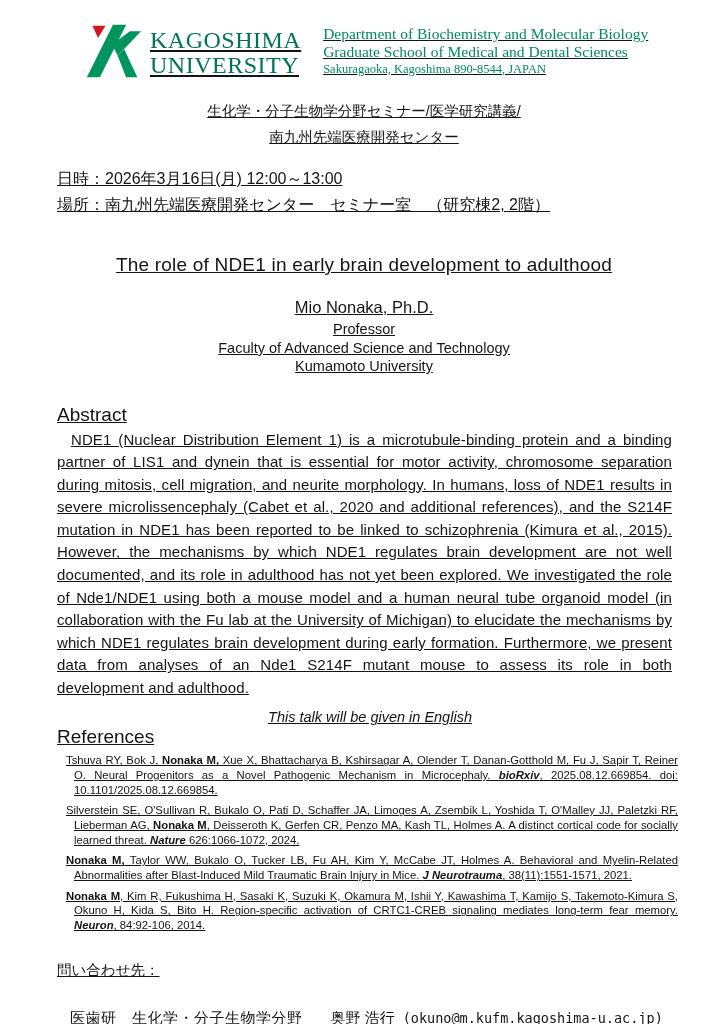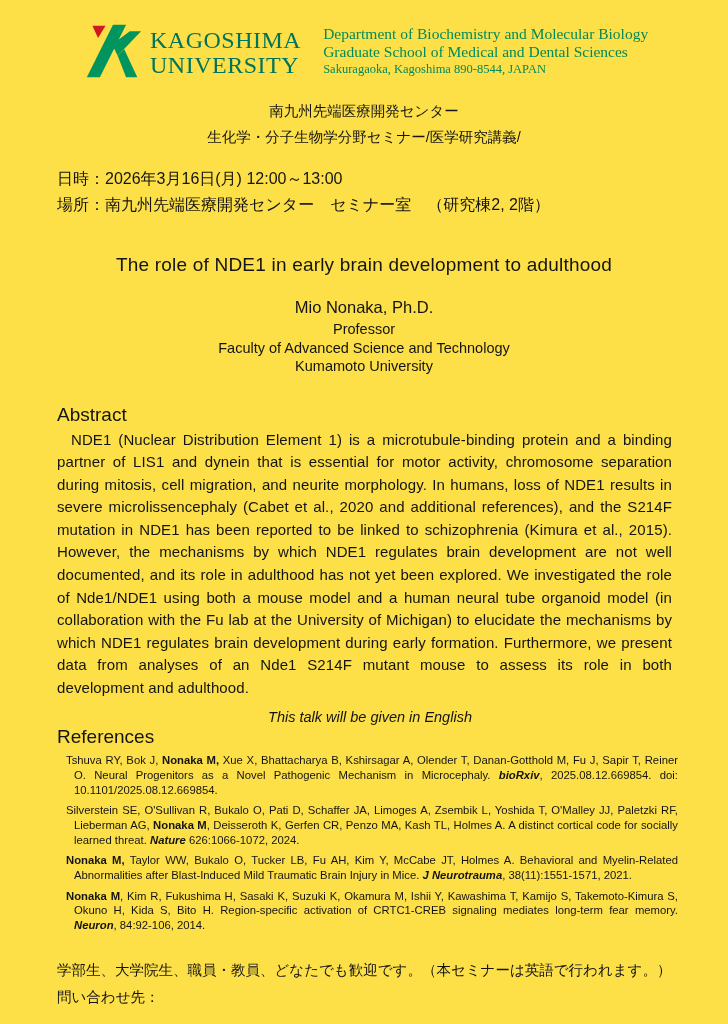--- a/index.html
+++ b/index.html
@@ -2,22 +2,23 @@
 <html><head>
 <meta charset="utf-8">
 <style>
   * { box-sizing: border-box; margin: 0; padding: 0; }
   html, body { background: #e8e8e8; }
   body { font-family: "Liberation Sans", "DejaVu Sans", sans-serif; color: #141414; }
   .page {
     position: relative;
     width: 728px; height: 1024px;
     margin: 0 auto;
-    background: #fde047;
+    background: #ffffff;
     overflow: hidden;
+    text-decoration: underline;
   }
 
   
   .header { display: flex; align-items: flex-start; margin: 24px 40px 0 84px; }
   .logo { display: flex; align-items: center; }
   .logo-mark { width: 58px; height: 54px; flex: 0 0 auto; }
   .logo-wordmark {
     font-family: "Liberation Serif", "DejaVu Serif", serif;
     color: #00735a; font-size: 24px; line-height: 1.02;
     letter-spacing: 0.5px; margin-left: 8px; margin-top: 3px;
@@ -83,22 +84,22 @@
       </div>
     </div>
     <div class="dept-block">
       <div class="dept-line">Department of Biochemistry and Molecular Biology</div>
       <div class="dept-line">Graduate School of Medical and Dental Sciences</div>
       <div class="dept-line small">Sakuragaoka, Kagoshima 890-8544, JAPAN</div>
     </div>
   </div>
 
   <div class="series">
+    <div>生化学・分子生物学分野セミナー/医学研究講義/</div>
     <div>南九州先端医療開発センター</div>
-    <div>生化学・分子生物学分野セミナー/医学研究講義/</div>
   </div>
 
   <div class="meta">
     <div>日時：2026年3月16日(月) 12:00～13:00</div>
     <div>場所：南九州先端医療開発センター　セミナー室　（研究棟2, 2階）</div>
   </div>
 
   <div class="talk-title">The role of NDE1 in early brain development to adulthood</div>
   <div class="speaker-name">Mio Nonaka, Ph.D.</div>
   <div class="speaker-sub">
@@ -112,20 +113,19 @@
 
   <div class="language-note">This talk will be given in English</div>
 
   <div class="references-heading">References</div>
   <p class="ref-item"><span>Tshuva RY, Bok J, </span><span style="font-weight: bold;">Nonaka M,</span><span> Xue X, Bhattacharya B, Kshirsagar A, Olender T, Danan-Gotthold M, Fu J, Sapir T, Reiner O. Neural Progenitors as a Novel Pathogenic Mechanism in Microcephaly. </span><span style="font-weight: bold; font-style: italic;">bioRxiv</span><span>, 2025.08.12.669854. doi: 10.1101/2025.08.12.669854.</span></p>
   <p class="ref-item"><span>Silverstein SE, O'Sullivan R, Bukalo O, Pati D, Schaffer JA, Limoges A, Zsembik L, Yoshida T, O'Malley JJ, Paletzki RF, Lieberman AG, </span><span style="font-weight: bold;">Nonaka M</span><span>, Deisseroth K, Gerfen CR, Penzo MA, Kash TL, Holmes A. A distinct cortical code for socially learned threat. </span><span style="font-weight: bold; font-style: italic;">Nature</span><span> 626:1066-1072, 2024.</span></p>
   <p class="ref-item"><span style="font-weight: bold;">Nonaka M,</span><span> Taylor WW, Bukalo O, Tucker LB, Fu AH, Kim Y, McCabe JT, Holmes A. Behavioral and Myelin-Related Abnormalities after Blast-Induced Mild Traumatic Brain Injury in Mice. </span><span style="font-weight: bold; font-style: italic;">J Neurotrauma</span><span>, 38(11):1551-1571, 2021.</span></p>
   <p class="ref-item"><span style="font-weight: bold;">Nonaka M</span><span>, Kim R, Fukushima H, Sasaki K, Suzuki K, Okamura M, Ishii Y, Kawashima T, Kamijo S, Takemoto-Kimura S, Okuno H, Kida S, Bito H. Region-specific activation of CRTC1-CREB signaling mediates long-term fear memory. </span><span style="font-weight: bold; font-style: italic;">Neuron</span><span>, 84:92-106, 2014.</span></p>
 
   <div class="welcome">
-    <div>学部生、大学院生、職員・教員、どなたでも歓迎です。（本セミナーは英語で行われます。）</div>
     <div>問い合わせ先：</div>
   </div>
   <div class="contact-line">
     <span class="contact-dept">医歯研　生化学・分子生物学分野</span><span class="spacer-inline"></span><span>奥野 浩行</span><span class="spacer-inline narrow"></span><span class="contact-email">(okuno@m.kufm.kagoshima-u.ac.jp)</span>
   </div>
 
 </div>
 
 </body></html>

